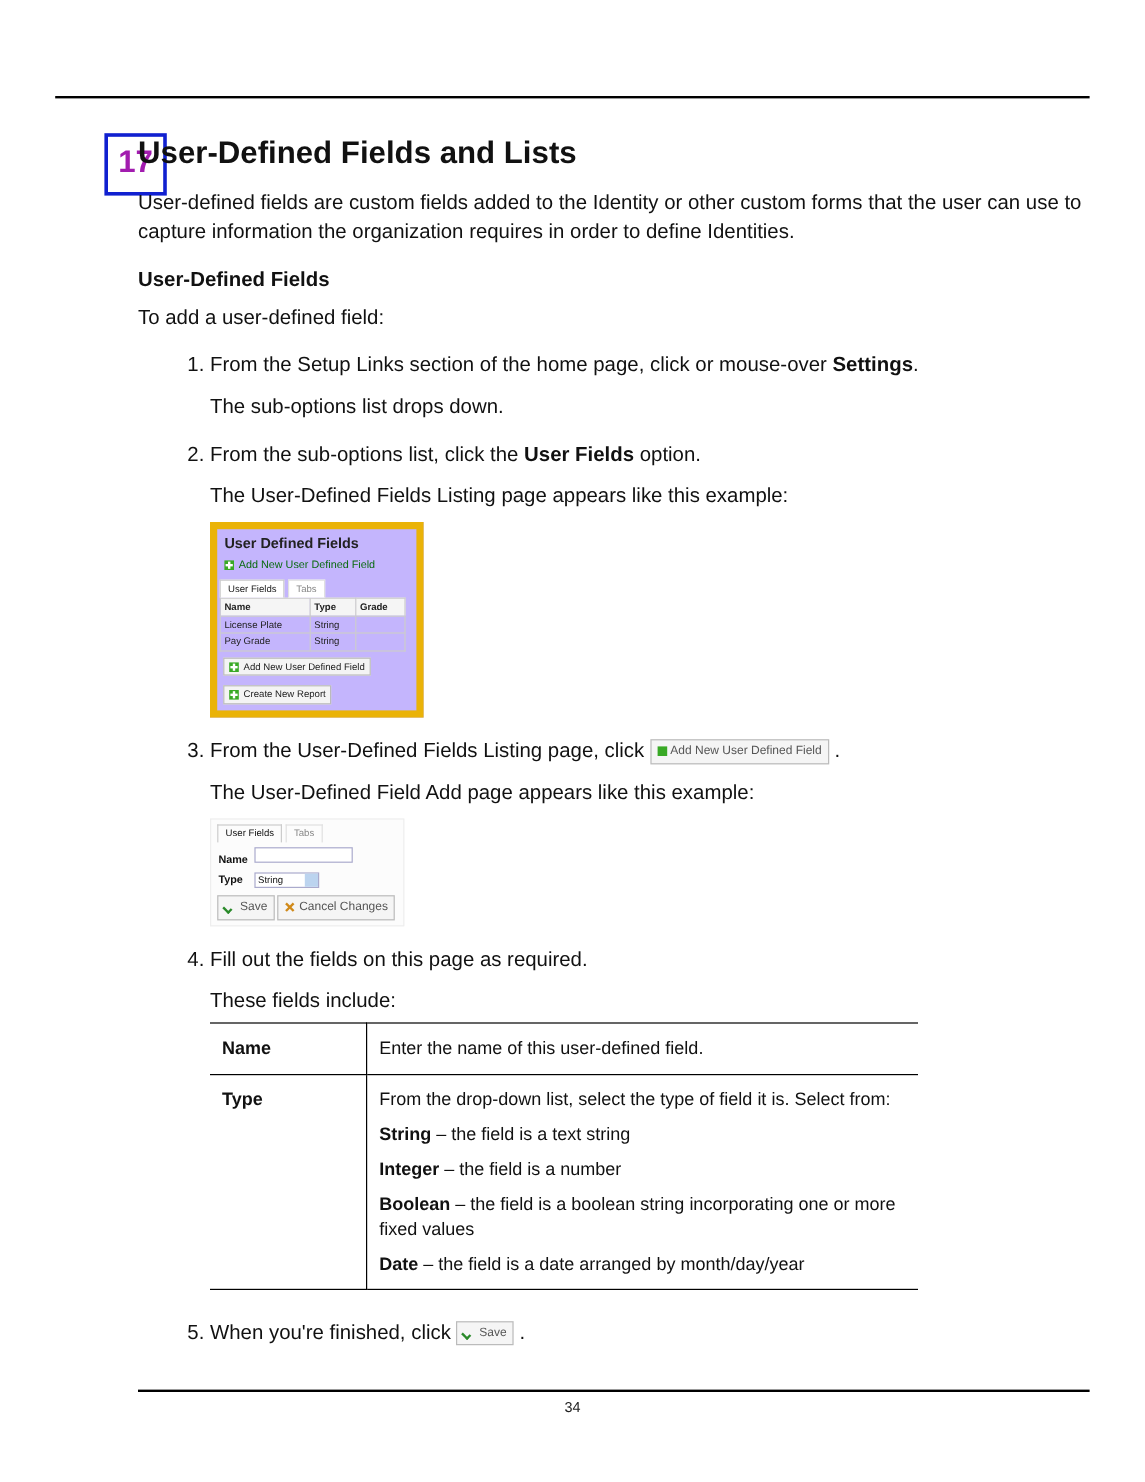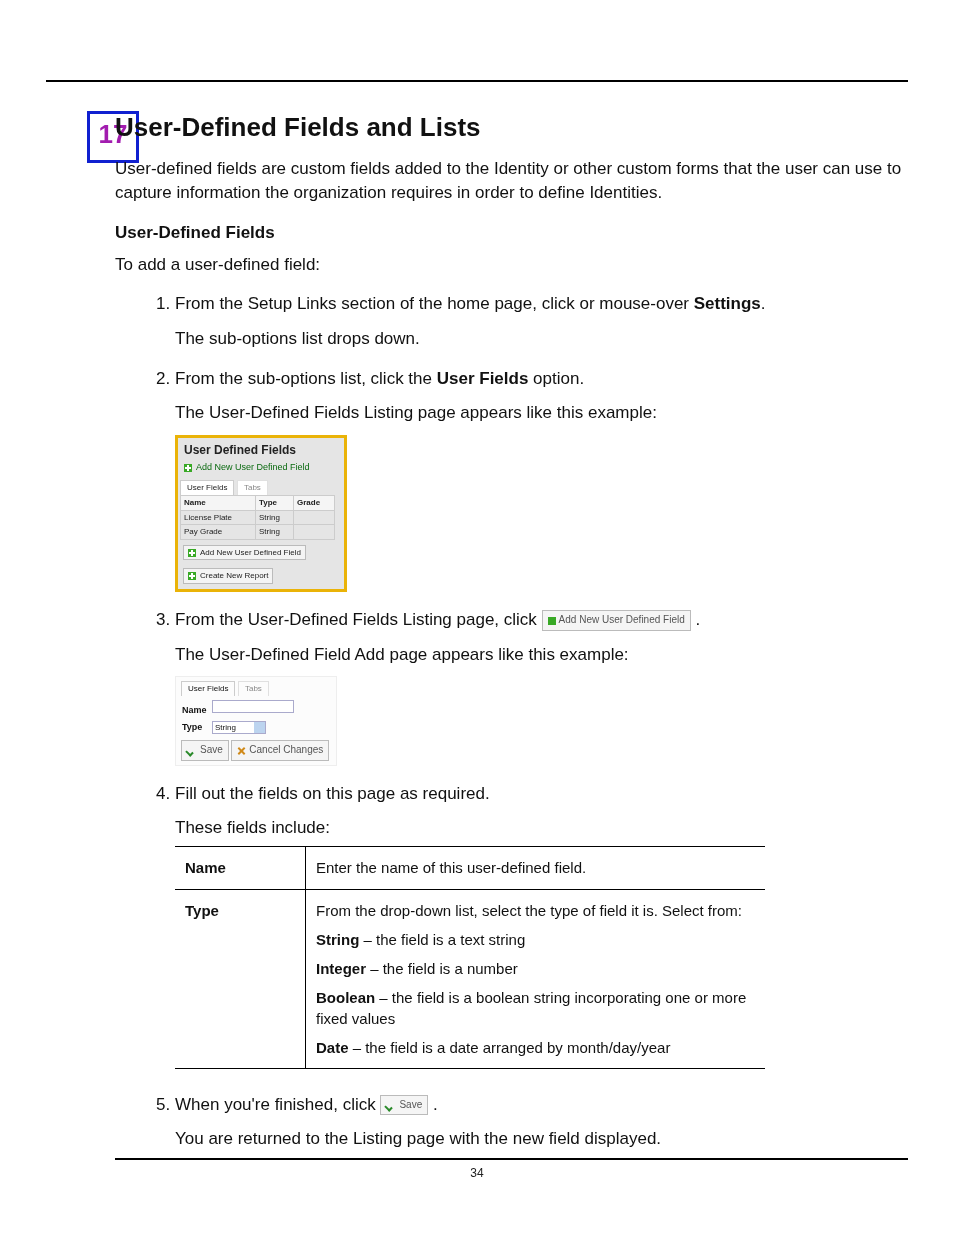--- a/index.html
+++ b/index.html
@@ -8,21 +8,21 @@
   .chapter-box{position:absolute;left:43px;top:111px;width:46px;height:46px;border:3px solid #1020d0;color:#a21caf;font:700 26px/40px Arial,Helvetica,sans-serif;text-align:center;margin-left:44px;}
   .content{position:absolute;left:115px;right:46px;top:112px;}
   h1{font-size:26px;font-weight:700;margin:0 0 14px;}
   p{font-size:17px;line-height:1.4;margin:0 0 16px;}
   h2{font-size:17px;font-weight:700;margin:18px 0 10px;}
   ol.top{padding-left:60px;margin:10px 0 0;}
   ol.top>li{font-size:17px;line-height:1.45;margin-bottom:16px;}
   ol.top>li p{margin:10px 0 0;}
   .bold{font-weight:700;}
   
-  .fig{background:#e5e5e5;border:3px solid #eab308;display:inline-block;font-size:9px;color:#222;}
+  .fig{background:#c4b5fd;border:6px solid #eab308;display:inline-block;font-size:9px;color:#222;}
   .fig .hdr{font:700 12px Arial;padding:3px 4px;}
   .fig .link{color:#0a6a10;padding:1px 4px;}
   .fig .addicon{display:inline-block;width:8px;height:8px;margin-right:4px;background:#39a926;position:relative;vertical-align:middle;}
   .fig .addicon:before,.fig .addicon:after{content:"";position:absolute;background:#fff;}
   .fig .addicon:before{left:3px;top:1px;width:2px;height:6px;}
   .fig .addicon:after{top:3px;left:1px;height:2px;width:6px;}
   .fig .tabs{margin-top:5px;}
   .fig .tab{display:inline-block;border:1px solid #ccc;border-bottom:none;background:#fff;padding:1px 6px;font-size:8px;}
   .fig .tab.inactive{color:#888;border-color:#e0e0e0;}
   .fig table{border-collapse:collapse;border:1px solid #ccc;width:155px;}
@@ -147,19 +147,18 @@
           </td>
         </tr>
       </tbody>
         </table>
     </li>
 
     <li style="margin-top:24px;">
       <span>When you're finished, click </span>
       <span class="inline-btn"><span class="check"></span><span>Save</span></span>
       <span>.</span>
-      <p>You are returned to the Listing page with the new field displayed.</p>
     </li>
   </ol>
 </div>
 
 <div class="hr-bot"></div>
 <div class="pagenum">34</div>
 
 </body></html>

